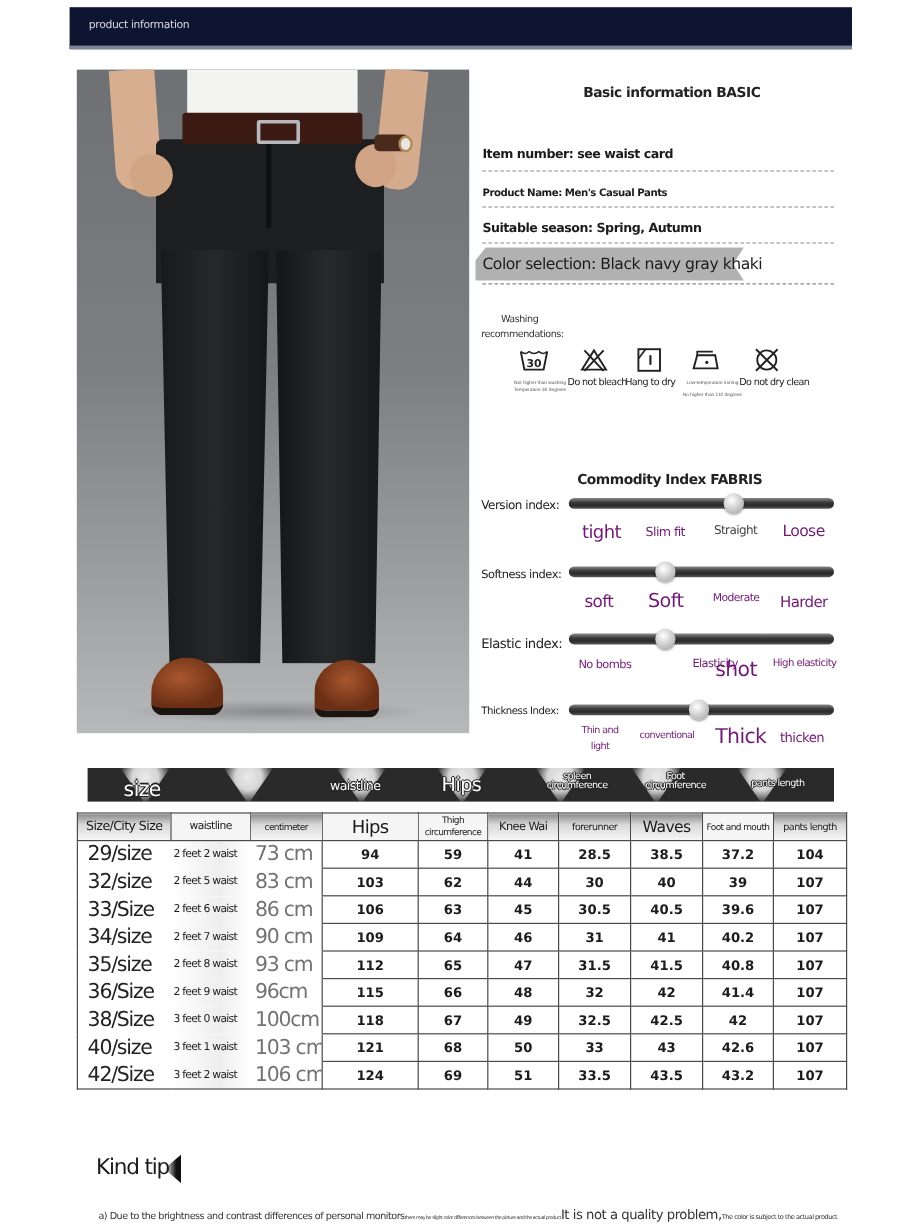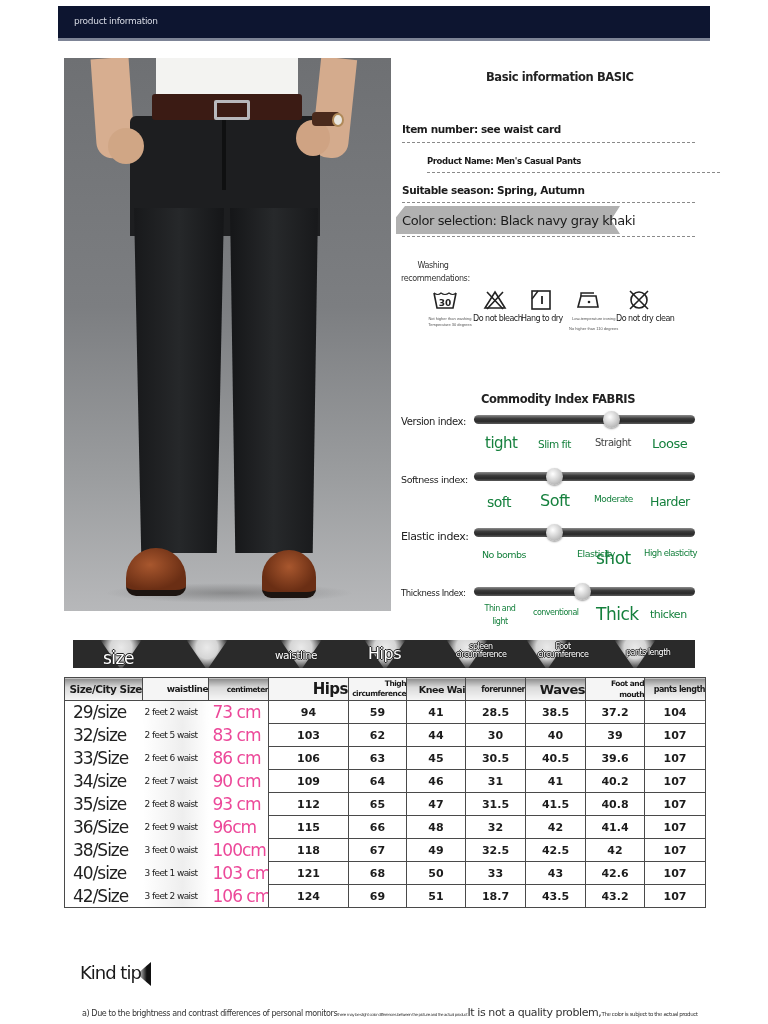--- a/index.html
+++ b/index.html
@@ -45,39 +45,39 @@
   .wash-icon { position: absolute; top: 290px; width: 24px; height: 20px; }
   .wash-cap { position: absolute; top: 314px; font-size: 8px; font-family: "DejaVu Sans", sans-serif; letter-spacing: -0.5px; color: #222; white-space: nowrap; }
   .wash-tiny { position: absolute; font-size: 4px; color: #555; white-space: nowrap; line-height: 6px; text-align: center; }
 
   
   .idx-label { position: absolute; left: 401px; font-family: "DejaVu Sans", sans-serif; letter-spacing: -0.4px; color: #222; white-space: nowrap; }
   .track { position: absolute; left: 474px; width: 221px; height: 9px; border-radius: 5px;
            background: linear-gradient(180deg,#8c8c8c 0%,#3b3b3b 40%,#2a2a2a 70%,#5a5a5a 100%); }
   .knob { position: absolute; width: 17px; height: 17px; border-radius: 50%;
           background: radial-gradient(circle at 40% 35%, #ffffff 0%, #d8d8d8 40%, #9a9a9a 100%); box-shadow: 0 1px 2px rgba(0,0,0,0.4); }
-  .opt { position: absolute; font-family: "DejaVu Sans", sans-serif; letter-spacing: -0.5px; color: #15803d; white-space: nowrap; text-align: center; line-height: 1.15; }
+  .opt { position: absolute; font-family: "DejaVu Sans", sans-serif; letter-spacing: -0.5px; color: #701a75; white-space: nowrap; text-align: center; line-height: 1.15; }
 
   
   .size-band { position: absolute; left: 73px; top: 640px; width: 622px; height: 28px; background: #2a2a2a; overflow: hidden; }
   .size-band .notch { position: absolute; top: -2px; width: 44px; height: 32px; background: radial-gradient(ellipse at 50% 30%, #ffffff 0%, #e8e8e8 35%, rgba(255,255,255,0) 70%); clip-path: polygon(0 0,100% 0,50% 100%); opacity: 0.9; }
   .band-label { position: absolute; color: #fff; font-family: "DejaVu Sans", sans-serif; white-space: nowrap; text-align: center; letter-spacing: -0.5px; line-height: 1.05;
                 text-shadow: -1px 0 #222, 1px 0 #222, 0 -1px #222, 0 1px #222; }
 
   
   .size-table { position: absolute; left: 64px; top: 677px; width: 641px; border-collapse: collapse; table-layout: fixed; }
   .size-table td, .size-table th { border: 1px solid #4a4a4a; height: 23px; text-align: center; vertical-align: middle; padding: 0; overflow: hidden; white-space: nowrap; }
-  .size-table th { font-weight: bold; font-family: "DejaVu Sans", sans-serif; color: #1a1a1a; letter-spacing: -0.5px; position: relative;
-                   background: #f5f5f5; text-align: right; }
+  .size-table th { font-weight: normal; font-family: "DejaVu Sans", sans-serif; color: #1a1a1a; letter-spacing: -0.5px; position: relative;
+                   background: #f5f5f5; }
   .size-table th.shade { background: linear-gradient(180deg,#8a8a8a 0%, #d9d9d9 40%, #f7f7f7 100%); }
   .size-table tbody td { font-family: "DejaVu Sans", sans-serif; font-weight: bold; font-size: 11px; color: #1c1c1c; }
   .size-table td.size-cell { font-weight: normal; font-size: 17px; text-align: left; padding-left: 8px; letter-spacing: -1px; color: #222; border-right: none; }
   .size-table td.feet-cell { font-weight: normal; font-size: 9px; letter-spacing: -0.6px; border-left: none; border-right: none; text-align: left; padding-left: 2px;
                              background: linear-gradient(90deg, #fff 0%, #eee 60%, #fff 100%); }
-  .size-table td.cm-cell { font-weight: normal; font-size: 17px; letter-spacing: -1px; border-left: none; text-align: left; padding-left: 4px; color: #ec4899; }
+  .size-table td.cm-cell { font-weight: normal; font-size: 17px; letter-spacing: -1px; border-left: none; text-align: left; padding-left: 4px; color: #737373; }
   .size-table tbody tr td.size-cell, .size-table tbody tr td.feet-cell, .size-table tbody tr td.cm-cell { border-top: none; border-bottom: none; }
   .size-table tbody tr:last-child td { border-bottom: 1px solid #4a4a4a; }
 
   
   .kind-tip { position: absolute; left: 80px; top: 962px; font-size: 18px; font-family: "DejaVu Sans", sans-serif; letter-spacing: -1px; color: #1a1a1a; }
   .kind-tip-mark { position: absolute; left: 137px; top: 962px; width: 14px; height: 24px; background: linear-gradient(90deg, rgba(0,0,0,0), #111 70%); clip-path: polygon(0 50%, 100% 0, 100% 100%); }
   .tip-text { position: absolute; left: 82px; top: 1001px; white-space: nowrap; font-family: "DejaVu Sans", sans-serif; color: #333; letter-spacing: -0.4px; }
   .tip-text span { display: inline-block; vertical-align: baseline; }
 </style>
 </head>
@@ -104,21 +104,21 @@
   <div class="floor-shadow"></div>
   <div class="shoe-l"></div>
   <div class="shoe-r"></div>
 </div>
 
 <div class="section-title" style="left:486px; top:70px;">Basic information BASIC</div>
 
 <div class="info-row mid" style="top:123px; height:20px;">
   <span>Item number: see waist card</span>
 </div>
-<div class="info-row small" style="top:156px; height:17px;margin-left:25px;">
+<div class="info-row small" style="top:156px; height:17px;">
   <span>Product Name: Men's Casual Pants</span>
 </div>
 <div class="info-row mid" style="top:184px; height:19px;">
   <span>Suitable season: Spring, Autumn</span>
 </div>
 <div class="color-band"></div>
 <div class="info-row big" style="top:213px; height:24px;">
   <span>Color selection: Black navy gray khaki</span>
 </div>
 
@@ -334,21 +334,21 @@
       <td>42.6</td>
       <td>107</td>
     </tr>
     <tr>
       <td class="size-cell">42/Size</td>
       <td class="feet-cell">3 feet 2 waist</td>
       <td class="cm-cell">106 cm</td>
       <td>124</td>
       <td>69</td>
       <td>51</td>
-      <td>18.7</td>
+      <td>33.5</td>
       <td>43.5</td>
       <td>43.2</td>
       <td>107</td>
     </tr>
   </tbody>
 </table>
 
 <div class="kind-tip">Kind tip</div>
 <div class="kind-tip-mark"></div>
 <div class="tip-text">

